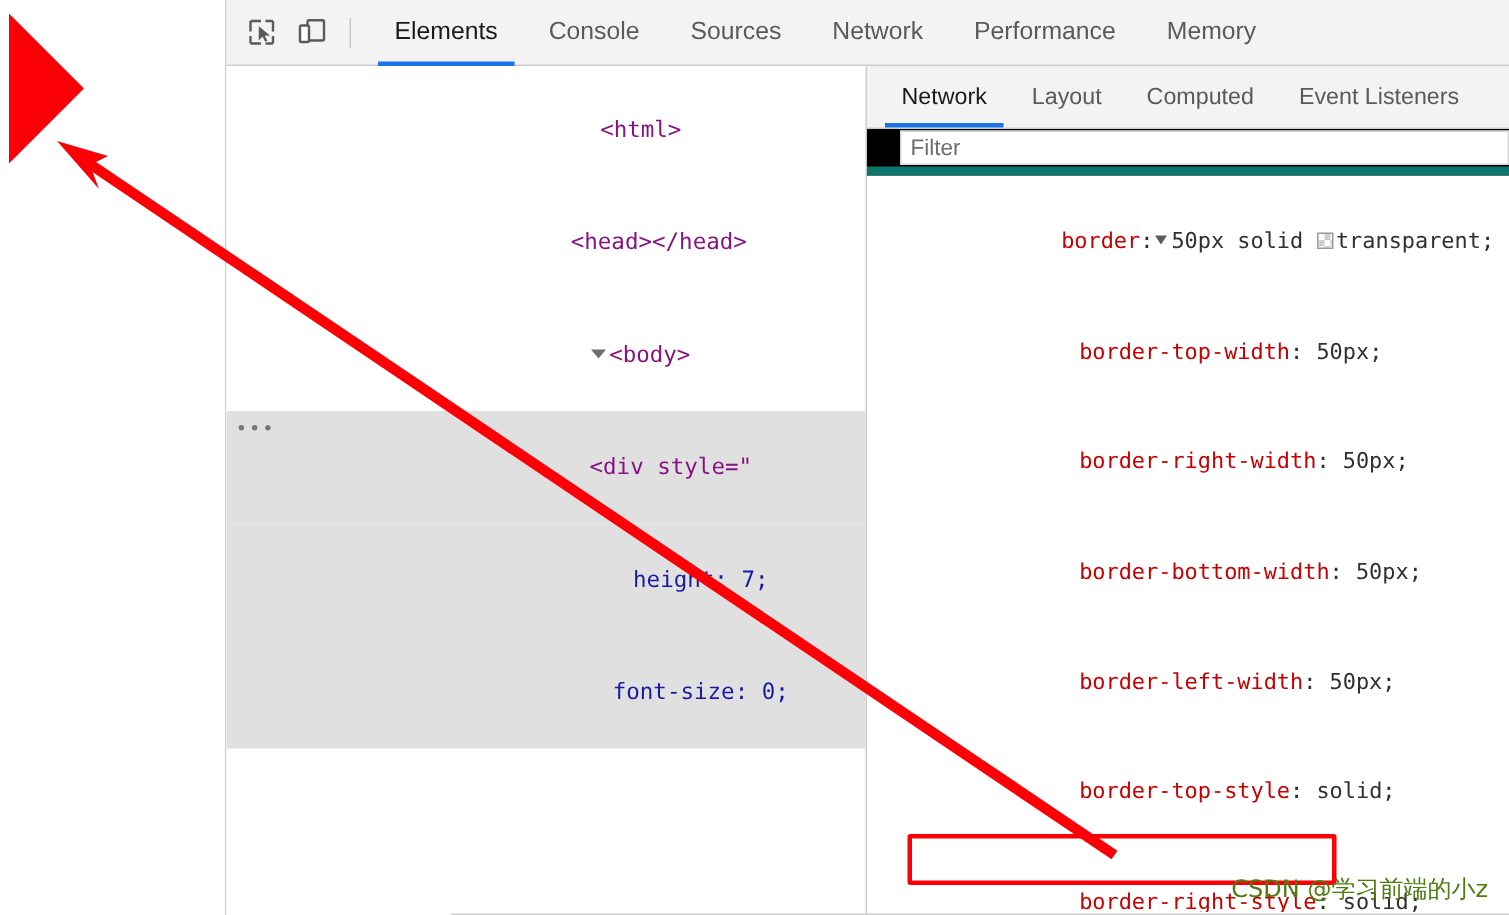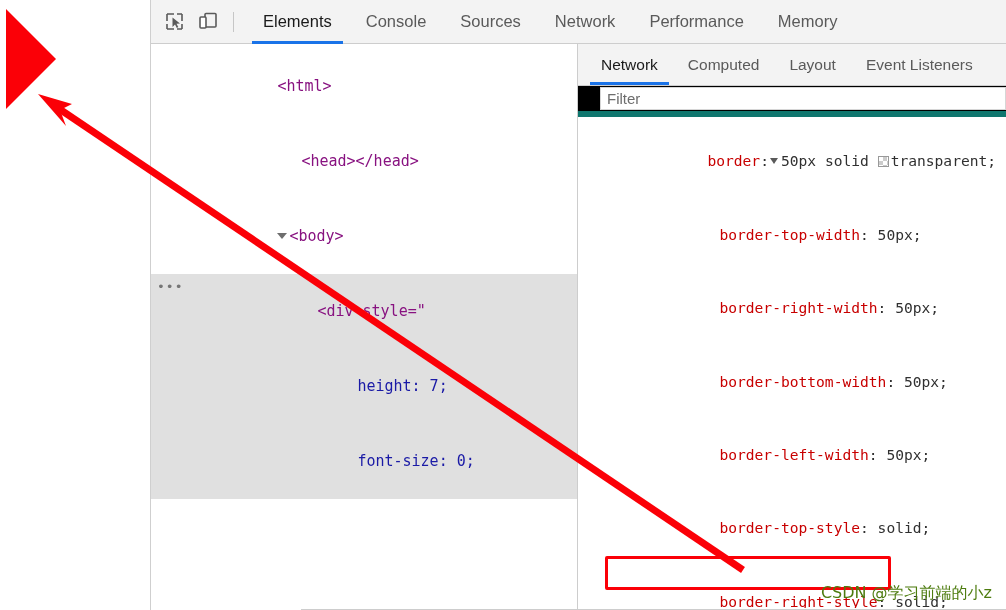--- a/index.html
+++ b/index.html
@@ -112,20 +112,21 @@
     display: flex;
   }
   .dom-pane {
     width: 427px;
     height: 566px;
     background: #ffffff;
     overflow: hidden;
     box-sizing: border-box;
     border-right: 1px solid #cdcdcd;
     position: relative;
+    text-align: center;
   }
   .styles-pane {
     flex: 1;
     height: 566px;
     background: #ffffff;
     overflow: hidden;
     position: relative;
     box-sizing: border-box;
   }
 
@@ -370,22 +371,22 @@
             <span class="attr-val">font-size: 0;</span>
           </div>
 
         </div>
       </div>
 
       <div class="styles-pane">
 
         <div class="styles-tabbar">
           <div class="st-tab active">Network</div>
+          <div class="st-tab">Layout</div>
           <div class="st-tab">Computed</div>
-          <div class="st-tab">Layout</div>
           <div class="st-tab">Event Listeners</div>
         </div>
 
         <div class="filter-bar">
           <input class="filter-input" type="text" placeholder="Filter" style="">
         </div>
 
         <div class="rules">
 
           <div class="clip-top">

